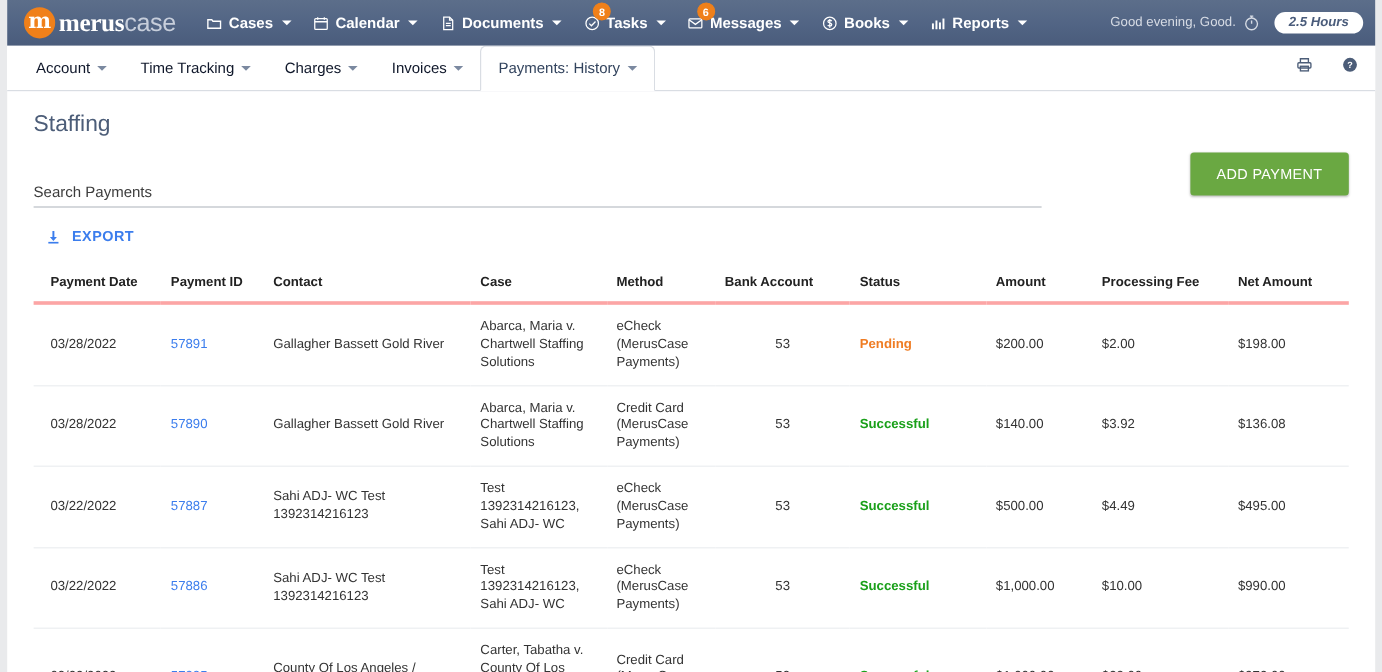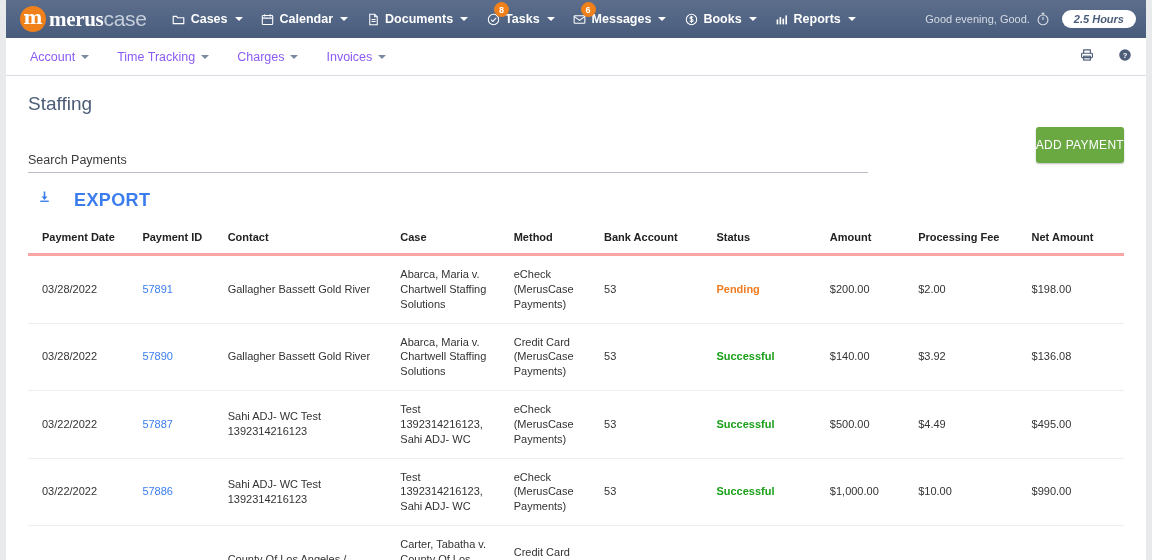--- a/index.html
+++ b/index.html
@@ -72,21 +72,21 @@
   
   .tabbar {
     height: 38px; flex: 0 0 38px;
     background: #fff;
     border-bottom: 1px solid #d9dde3;
     display: flex; align-items: flex-end;
     padding-left: 10px;
   }
   .tab {
     display: flex; align-items: center; gap: 6px;
-    font-size: 12.5px; color: #8b5cf6;
+    font-size: 12.5px; color: #0f172a;
     padding: 0 14px; height: 37px;
     white-space: nowrap;
   }
   .tab .caret-t { width:0;height:0;border-left:4px solid transparent;border-right:4px solid transparent;border-top:4px solid #7b89a0; }
   .tab.active {
     background: #fff;
     border: 1px solid #d9dde3; border-bottom: 1px solid #fff;
     border-radius: 5px 5px 0 0;
     margin-bottom: -1px; color: #33445e; height: 38px;
   }
@@ -104,28 +104,28 @@
     font-family: "Liberation Sans", sans-serif;
     font-size: 12.5px; color: #333; padding: 0 0 5px 0; outline: none;
     background: transparent;
   }
   .search-input::placeholder { color: #3c3c3c; }
   .addbtn {
     margin-left: auto; background: #6aa842; color: #fff;
     border: 0; border-radius: 3px;
     font-family: "Liberation Sans", sans-serif;
     font-size: 12px; letter-spacing: .3px;
-    padding: 11px 0; cursor: pointer;
+    padding: 11px 22px; cursor: pointer;
     box-shadow: 0 1px 2px rgba(0,0,0,.25);
     position: relative; top: -10px;
   }
 
   .export {
-    display: inline-flex; align-items: flex-start; gap: 23px;
-    color: #3b7ded; font-size: 18px; font-weight: 700;
+    display: inline-flex; align-items: flex-end; gap: 9px;
+    color: #3b7ded; font-size: 12px; font-weight: 700;
     letter-spacing: .4px; margin-top: 17px; margin-left: 10px;
     cursor: pointer;
   }
   .export svg { width: 13px; height: 13px; display: block; }
 
   
   table.payments { width: 100%; border-collapse: collapse; margin-top: 14px; table-layout: fixed; }
   table.payments th {
     text-align: left; font-size: 11px; color: #222; font-weight: 700;
     padding: 6px 8px 10px 8px; border-bottom: 3px solid #fca5a5;
@@ -134,21 +134,21 @@
   table.payments td {
     font-size: 11px; color: #333; padding: 11px 8px;
     border-bottom: 1px solid #eceef1; vertical-align: middle;
     line-height: 1.35;
   }
   .c-date   { width: 106px; padding-left: 14px !important; }
   .c-id     { width: 85px; }
   .c-contact{ width: 172px; }
   .c-case   { width: 113px; }
   .c-method { width: 90px; }
-  .c-bank   { width: 112px; }
+  .c-bank   { width: 112px; text-align: center; }
   .c-status { width: 113px; }
   .c-amount { width: 88px; }
   .c-fee    { width: 113px; }
   .c-net    { width: 100px; }
   td.c-id a { color: #3b7ded; text-decoration: none; }
   .st-success { color: #1aa01a; font-weight: 700; }
   .st-pending { color: #ef7c23; font-weight: 700; }
 </style>
 </head>
 <body>
@@ -265,20 +265,24 @@
     <div class="tab">
         <span>Time Tracking</span>
         <i class="caret-t"></i>
       </div>
     <div class="tab">
         <span>Charges</span>
         <i class="caret-t"></i>
       </div>
     <div class="tab">
         <span>Invoices</span>
+        <i class="caret-t"></i>
+      </div>
+    <div class="tab active">
+        <span>Payments: History</span>
         <i class="caret-t"></i>
       </div>
 
     <div class="spacer"></div>
 
     <div class="tb-ic">
       <span><svg width="14" height="14" viewBox="0 0 16 16" fill="none" stroke="#4c5d78" stroke-width="1.3">
             <path d="M4.2 6V2.2h7.6V6"></path>
             <rect x="1.8" y="6" width="12.4" height="5" rx="1"></rect>
             <rect x="4.2" y="9.4" width="7.6" height="4.4"></rect>

